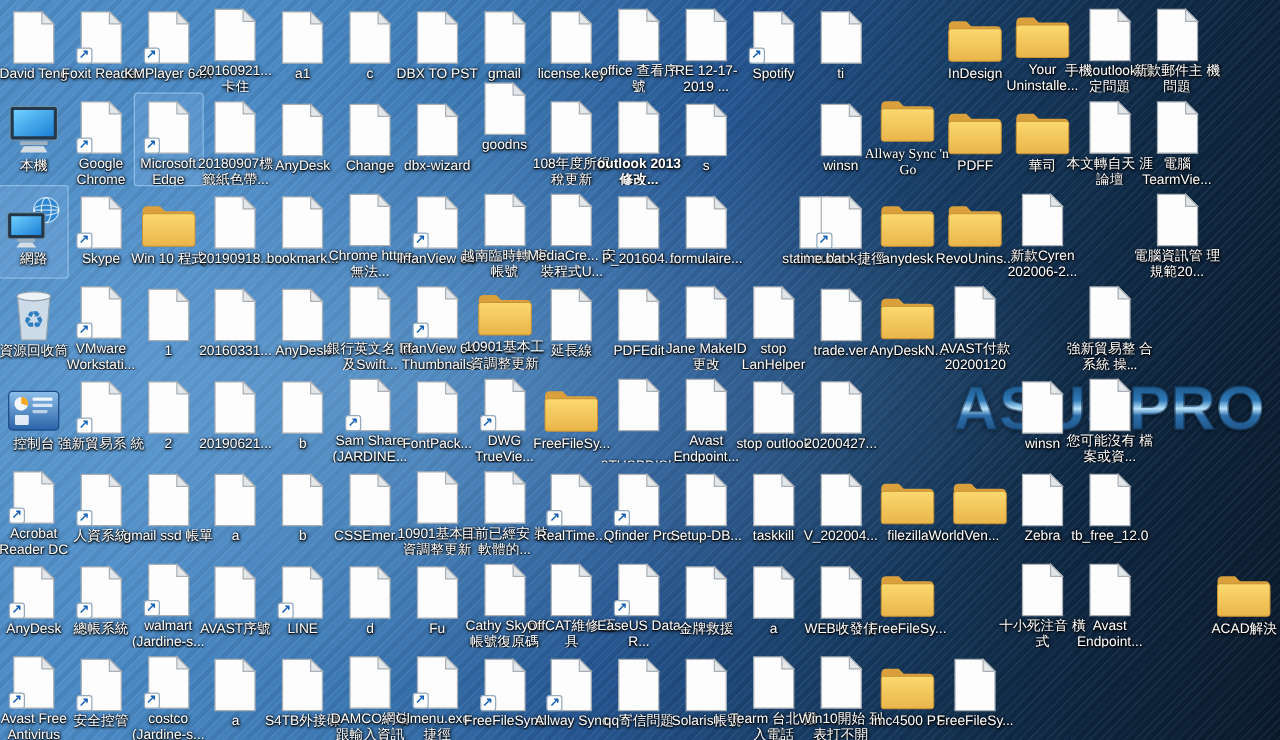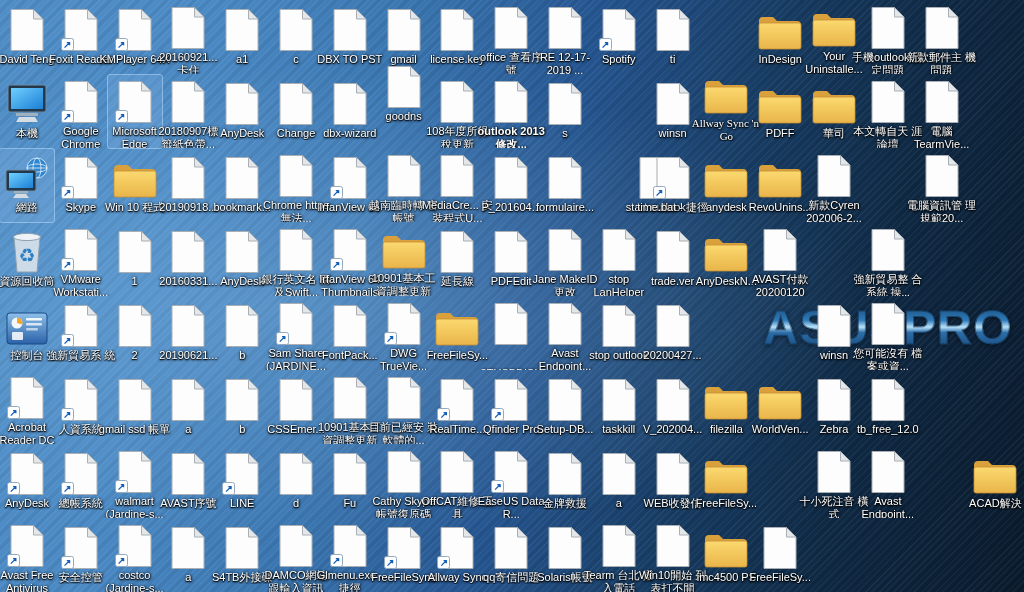--- a/index.html
+++ b/index.html
@@ -1063,21 +1063,21 @@
               <stop offset="0" stop-color="#fbd96f"></stop>
               <stop offset="1" stop-color="#e9b54a"></stop>
             </linearGradient>
           </defs>
           <path d="M2 9 Q2 5 6 5 H16 L20 9 H40 Q44 9 44 13 V16 H2 Z" fill="#d9a03c"></path>
           <rect x="2" y="11" width="42" height="26" rx="2" fill="url(#fg)" stroke="#c89135" stroke-width=".8"></rect>
         </svg>
       </div>
       <div class="lbl">filezilla</div>
     </div>
-    <div class="cell" style="left: 753.2px; top: 371px;">
+    <div class="cell" style="left: 753.2px; top: 371px; align-items: flex-end;">
       <div class="ic">
         <svg width="46" height="40" viewBox="0 0 46 40">
           <defs>
             <linearGradient id="fg" x1="0" y1="0" x2="0" y2="1">
               <stop offset="0" stop-color="#fbd96f"></stop>
               <stop offset="1" stop-color="#e9b54a"></stop>
             </linearGradient>
           </defs>
           <path d="M2 9 Q2 5 6 5 H16 L20 9 H40 Q44 9 44 13 V16 H2 Z" fill="#d9a03c"></path>
           <rect x="2" y="11" width="42" height="26" rx="2" fill="url(#fg)" stroke="#c89135" stroke-width=".8"></rect>

